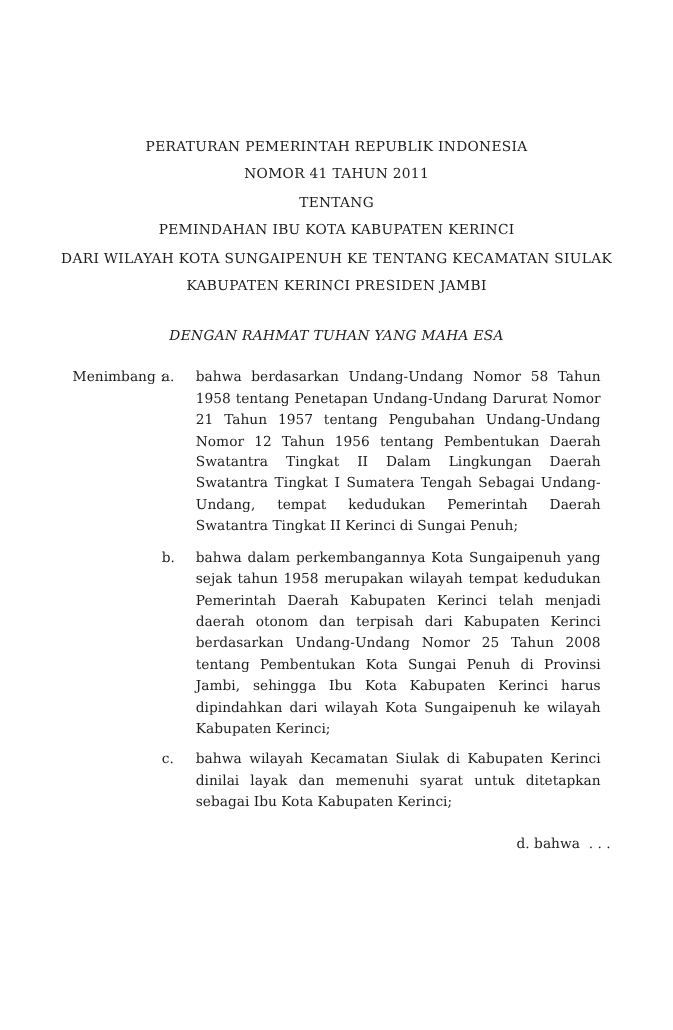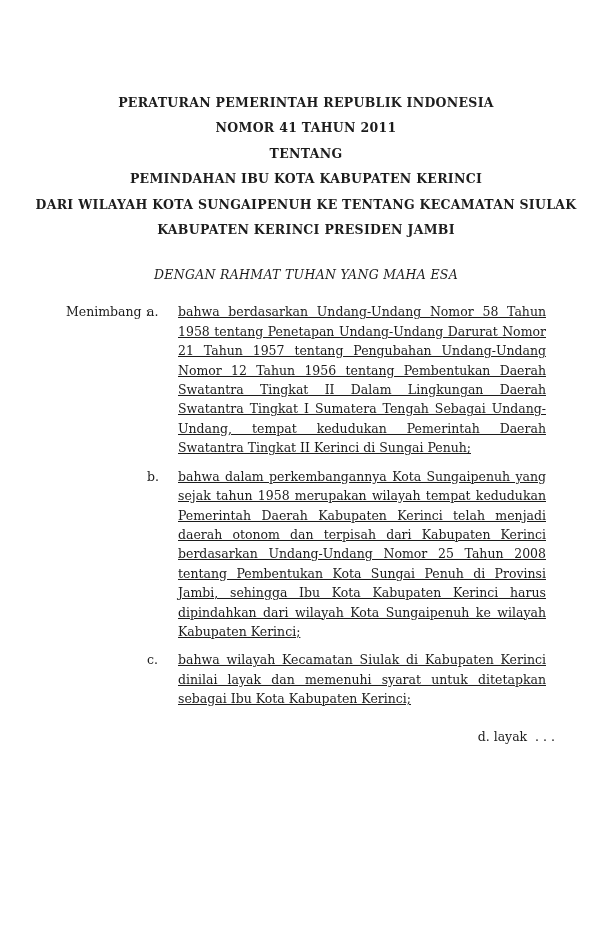--- a/index.html
+++ b/index.html
@@ -11,23 +11,22 @@
     position: relative;
     width: 612px;
     height: 936px;
     background: #ffffff;
     color: #1c1c1c;
     font-family: "DejaVu Serif", serif;
     overflow: hidden;
     box-sizing: border-box;
   }
   .doc-header {
-    padding-top: 90px;
+    padding-top: 120px;
     text-align: center;
-    font-weight: bold;
   }
   .doc-header .hline {
     font-size: 12.5px;
     line-height: 25.4px;
     letter-spacing: 0.3px;
     white-space: nowrap;
   }
   .invocation {
     margin-top: 20px;
     text-align: center;
@@ -65,21 +64,20 @@
     margin-bottom: 9px;
   }
   .cons-item .letter {
     flex: 0 0 31px;
     width: 31px;
   }
   .cons-item .text {
     flex: 1 1 auto;
     text-align: justify;
     text-justify: inter-word;
-    text-decoration: underline;
   }
   .catchword {
     margin-top: 9px;
     padding-right: 57px;
     text-align: right;
     font-size: 12.5px;
     line-height: 19.4px;
     white-space: pre;
   }
 </style>
@@ -114,15 +112,15 @@
           <div class="text">bahwa dalam perkembangannya Kota Sungaipenuh yang sejak tahun 1958 merupakan wilayah tempat kedudukan Pemerintah Daerah Kabupaten Kerinci telah menjadi daerah otonom dan terpisah dari Kabupaten Kerinci berdasarkan Undang-Undang Nomor 25 Tahun 2008 tentang Pembentukan Kota Sungai Penuh di Provinsi Jambi, sehingga Ibu Kota Kabupaten Kerinci harus dipindahkan dari wilayah Kota Sungaipenuh ke wilayah Kabupaten Kerinci;</div>
         </div>
 
         <div class="cons-item">
           <span class="letter">c.</span>
           <div class="text">bahwa wilayah Kecamatan Siulak di Kabupaten Kerinci dinilai layak dan memenuhi syarat untuk ditetapkan sebagai Ibu Kota Kabupaten Kerinci;</div>
         </div>
       </div>
   </div>
 
-  <div class="catchword">d. layak  . . .</div>
+  <div class="catchword">d. bahwa  . . .</div>
 
 </div>
 
 </body></html>

